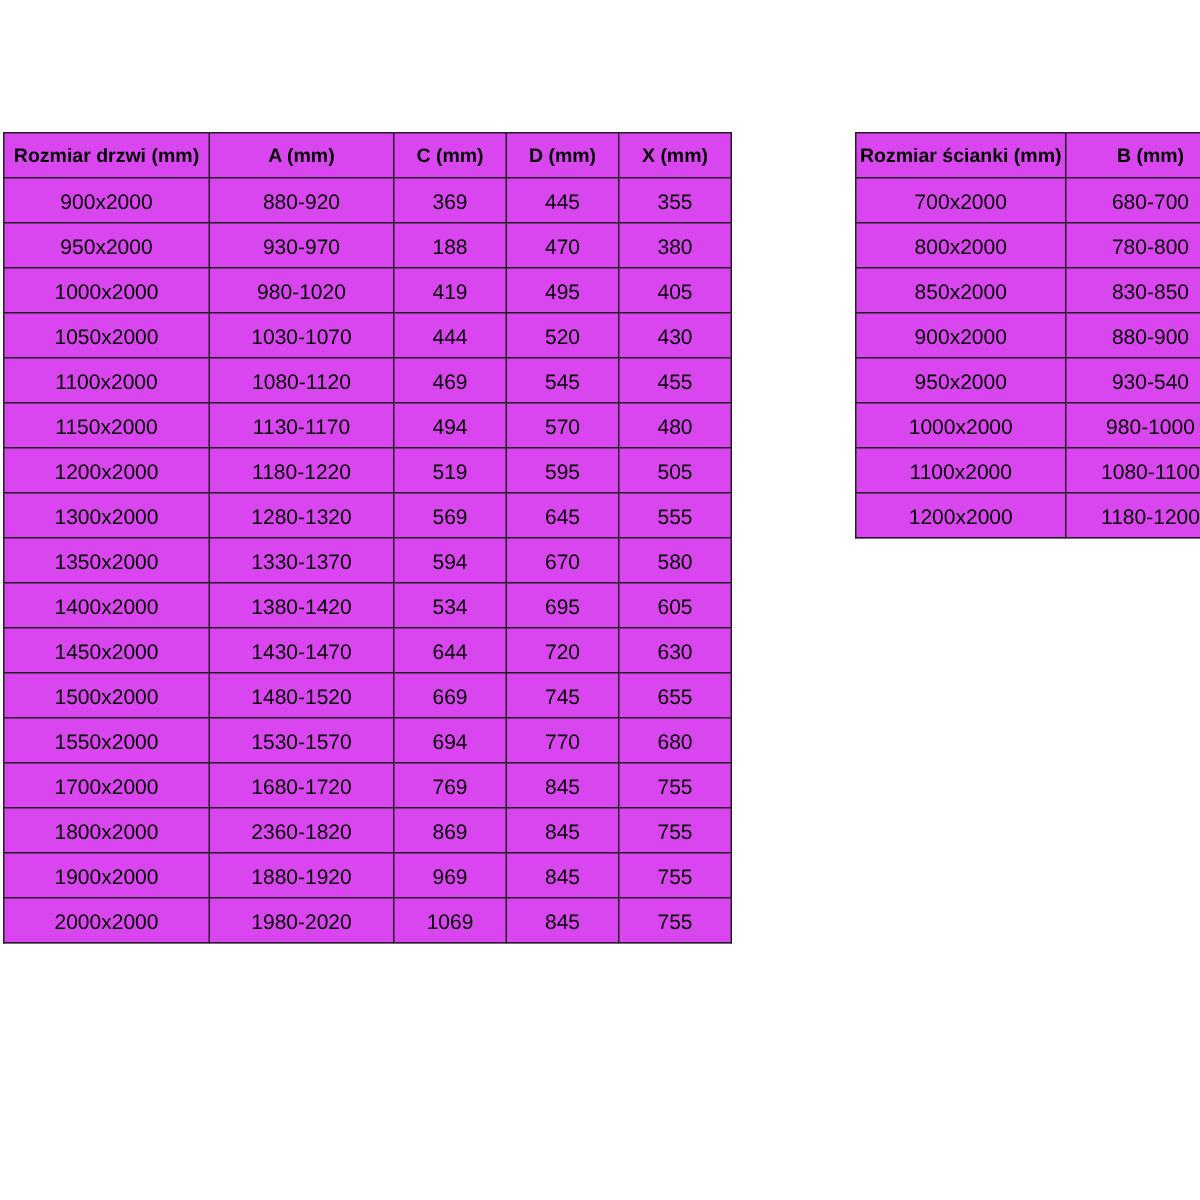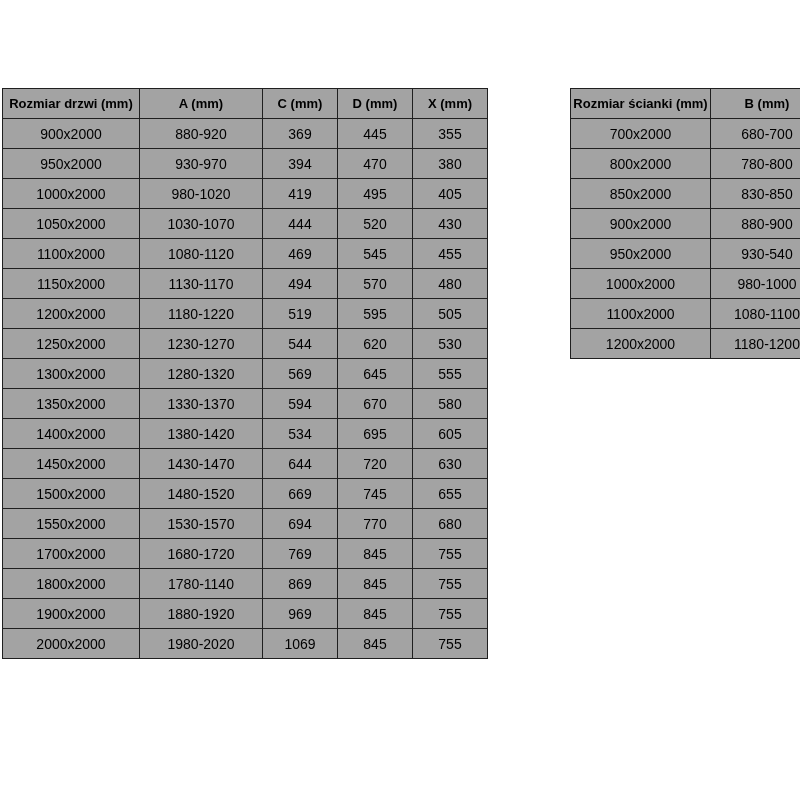--- a/index.html
+++ b/index.html
@@ -15,21 +15,21 @@
   .page {
     position: relative;
     width: 800px;
     height: 800px;
     background: #ffffff;
   }
   table.spec-table {
     position: absolute;
     border-collapse: collapse;
     table-layout: fixed;
-    background: #a3a3a3;
+    background: #d946ef;
   }
   table.spec-table th,
   table.spec-table td {
     border: 1px solid #1f1f1f;
     text-align: center;
     vertical-align: middle;
     height: 30px;
     padding: 0 2px;
     white-space: nowrap;
     overflow: hidden;
@@ -80,21 +80,21 @@
         <tr>
           <td>900x2000</td>
           <td>880-920</td>
           <td>369</td>
           <td>445</td>
           <td>355</td>
         </tr>
         <tr>
           <td>950x2000</td>
           <td>930-970</td>
-          <td>394</td>
+          <td>188</td>
           <td>470</td>
           <td>380</td>
         </tr>
         <tr>
           <td>1000x2000</td>
           <td>980-1020</td>
           <td>419</td>
           <td>495</td>
           <td>405</td>
         </tr>
@@ -120,27 +120,20 @@
           <td>480</td>
         </tr>
         <tr>
           <td>1200x2000</td>
           <td>1180-1220</td>
           <td>519</td>
           <td>595</td>
           <td>505</td>
         </tr>
         <tr>
-          <td>1250x2000</td>
-          <td>1230-1270</td>
-          <td>544</td>
-          <td>620</td>
-          <td>530</td>
-        </tr>
-        <tr>
           <td>1300x2000</td>
           <td>1280-1320</td>
           <td>569</td>
           <td>645</td>
           <td>555</td>
         </tr>
         <tr>
           <td>1350x2000</td>
           <td>1330-1370</td>
           <td>594</td>
@@ -177,21 +170,21 @@
         </tr>
         <tr>
           <td>1700x2000</td>
           <td>1680-1720</td>
           <td>769</td>
           <td>845</td>
           <td>755</td>
         </tr>
         <tr>
           <td>1800x2000</td>
-          <td>1780-1140</td>
+          <td>2360-1820</td>
           <td>869</td>
           <td>845</td>
           <td>755</td>
         </tr>
         <tr>
           <td>1900x2000</td>
           <td>1880-1920</td>
           <td>969</td>
           <td>845</td>
           <td>755</td>

